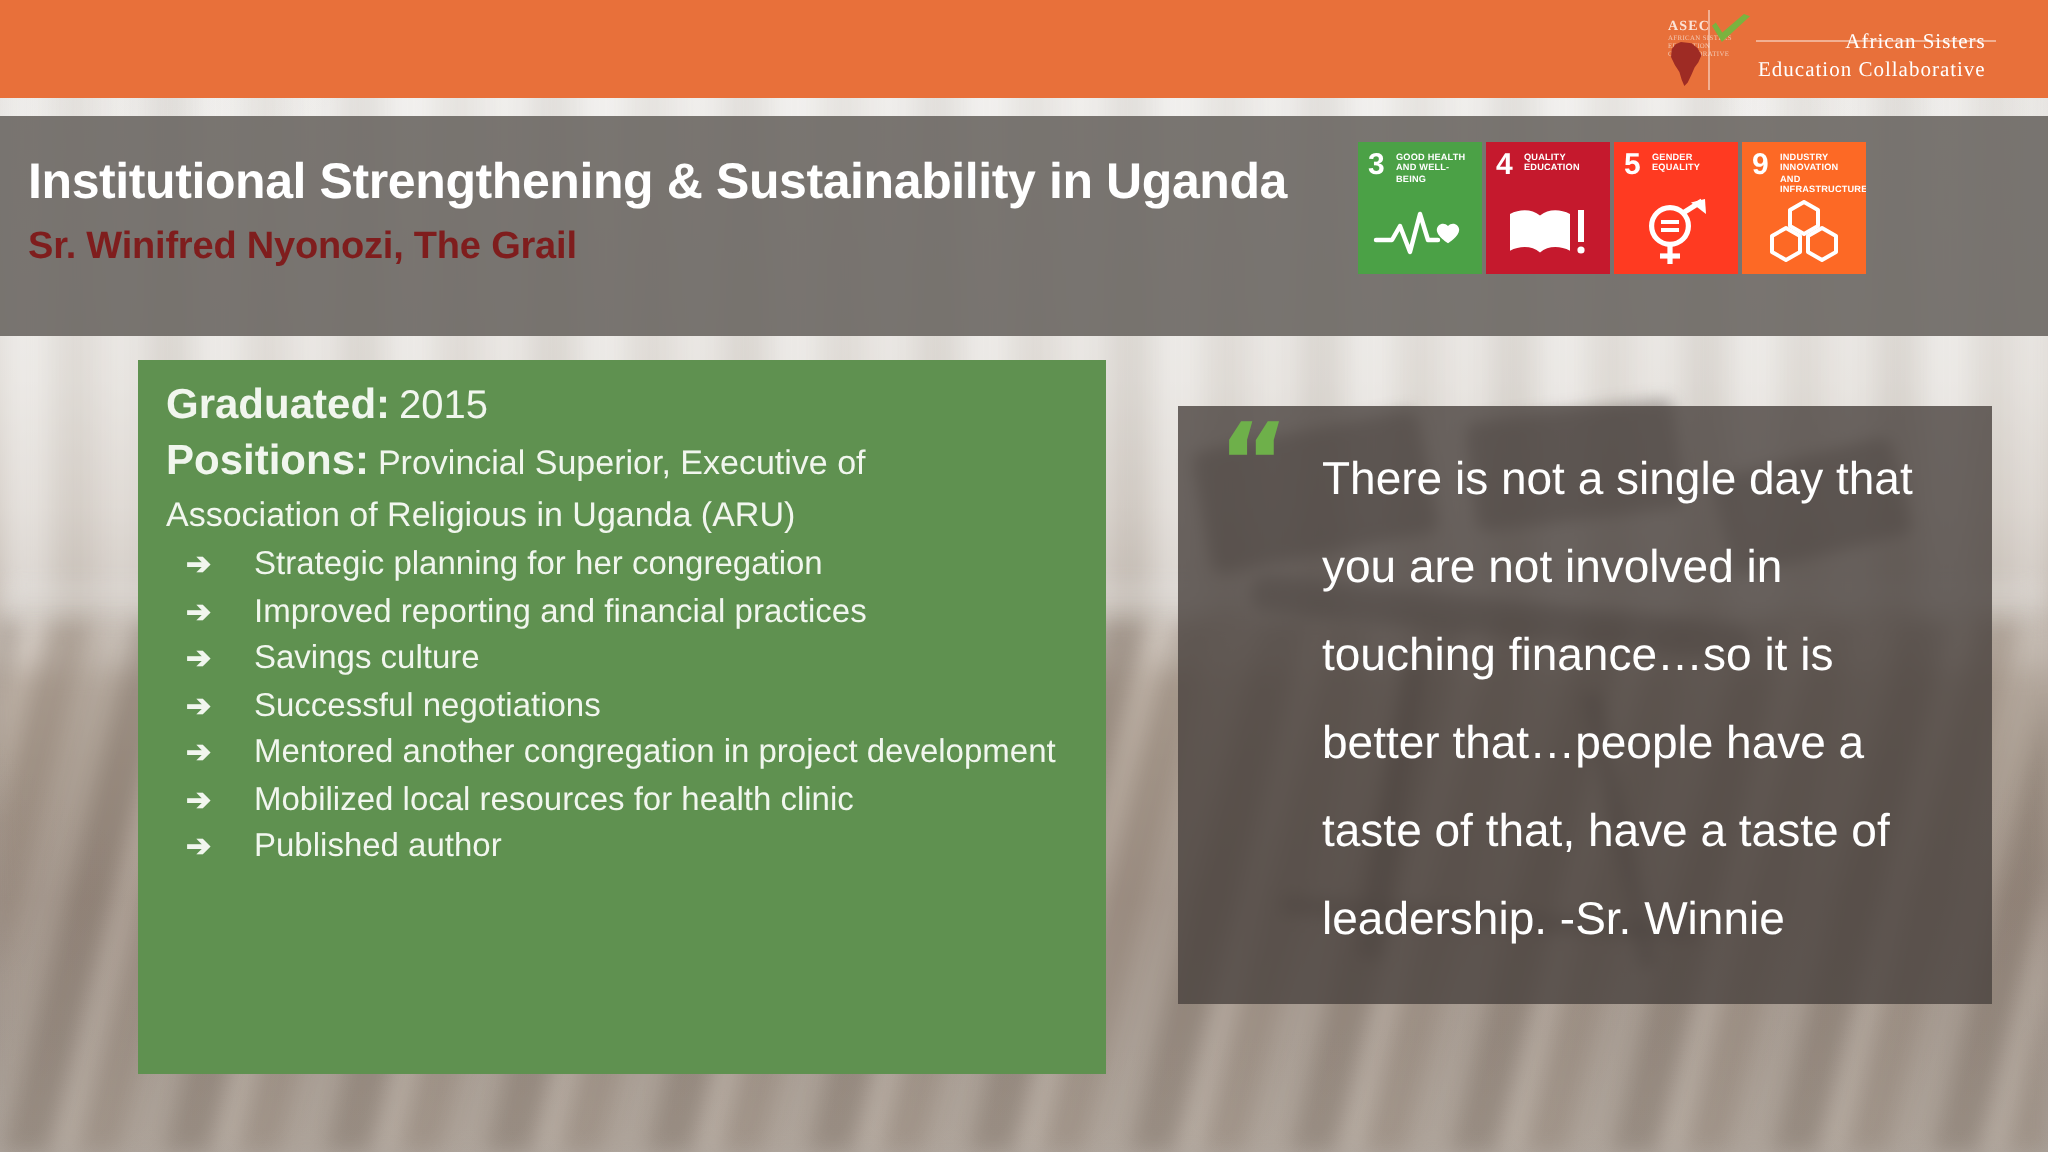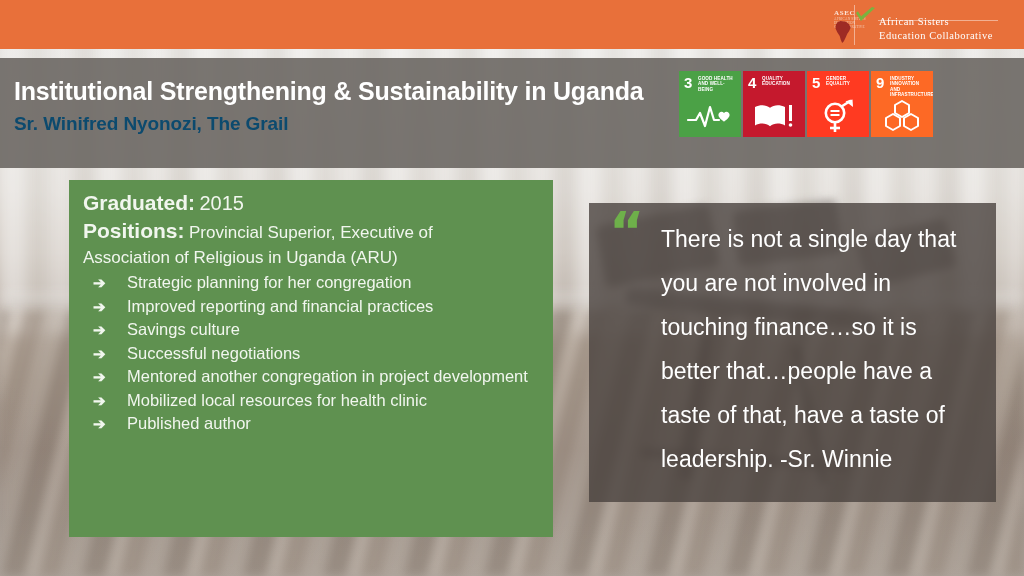--- a/index.html
+++ b/index.html
@@ -97,21 +97,21 @@
     position:absolute;left:24px;top:4px;width:19px;height:14px;
     background:#7ab33f;
     clip-path:polygon(0% 42%, 26% 100%, 100% 8%, 84% 0%, 27% 66%, 10% 30%);
   }
   .logo-divider{
     position:absolute;left:22px;top:2px;width:1px;height:40px;
     background:rgba(255,255,255,.45);
   }
   .logo-right{
     margin-left:5px;display:flex;flex-direction:column;justify-content:center;
-    gap:2px;padding-top:9px;
+    gap:2px;padding-top:9px;text-align:right;
   }
   .logo-line{
     font-family:"Liberation Serif", serif;
     font-size:10.5px;letter-spacing:.5px;color:#ffffff;
     font-weight:400;line-height:12px;white-space:nowrap;
   }
   .logo-rule{
     position:absolute;left:46px;top:18px;width:120px;height:1px;
     background:rgba(255,255,255,.45);
   }
@@ -122,21 +122,21 @@
     background:rgba(108,103,99,0.90);
   }
   .title-wrap{
     position:absolute;left:14px;top:76px;width:660px;
   }
   .slide-title{
     color:#ffffff;font-size:25px;font-weight:bold;line-height:30px;
     letter-spacing:-0.2px;margin:0 0 7px 0;white-space:nowrap;
   }
   .slide-subtitle{
-    color:#0c4a6e;font-size:19px;font-weight:bold;line-height:22px;
+    color:#7f1d1d;font-size:19px;font-weight:bold;line-height:22px;
     letter-spacing:-0.1px;margin:0;white-space:nowrap;
   }
 
   
   .sdg-strip{
     position:absolute;left:679px;top:71px;display:flex;gap:2px;
   }
   .sdg{
     position:relative;width:62px;height:66px;overflow:hidden;
     color:#fff;

